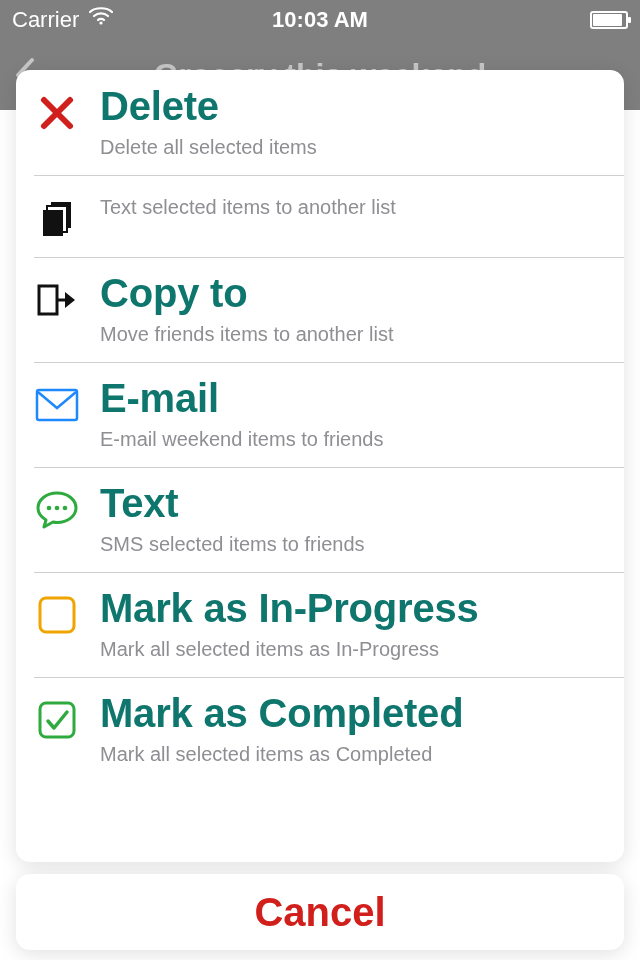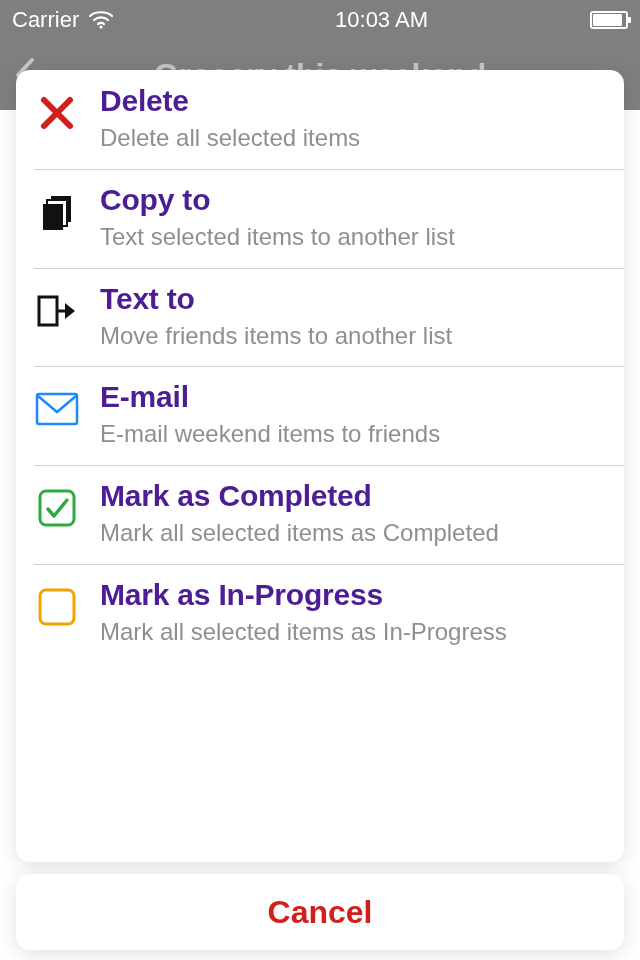--- a/index.html
+++ b/index.html
@@ -16,22 +16,22 @@
       display: flex; flex-direction: column;
     }
     .status-bar {
       background: #7f7f7f;
       color: #fff;
       height: 40px;
       display: flex; align-items: center;
       padding: 0 12px;
       font-size: 22px; font-weight: 500;
     }
-    .status-left  { display: flex; align-items: center; gap: 10px; width: 200px; }
-    .status-center{ flex: 1; text-align: right; font-weight: 400; }
+    .status-left  { display: flex; align-items: flex-start; gap: 10px; width: 200px; }
+    .status-center{ flex: 1; text-align: center; font-weight: 700; }
     .status-right { width: 200px; display: flex; justify-content: flex-end; align-items: center; }
     .wifi-icon svg { display: block; }
     .battery { width: 38px; height: 18px; border: 2px solid #fff; border-radius: 3px; position: relative; }
     .battery::after { content: ""; position: absolute; right: -5px; top: 4px; width: 3px; height: 6px; background: #fff; border-radius: 1px; }
     .battery-fill { position: absolute; left: 1px; top: 1px; bottom: 1px; right: 4px; background: #fff; border-radius: 1px; }
 
     .nav-bar {
       background: #7f7f7f;
       color: #c7c7c7;
       height: 70px;
@@ -90,33 +90,33 @@
     }
     .action-icon {
       width: 46px; height: 46px;
       flex: 0 0 46px;
       display: flex; align-items: center; justify-content: center;
       margin-top: 6px;
     }
     .action-icon svg { display: block; }
     .action-text { flex: 1; min-width: 0; }
     .action-title {
-      font-size: 30px; font-weight: 800; color: #4c1d95;
+      font-size: 40px; font-weight: 800; color: #0f766e;
       letter-spacing: -0.2px;
     }
     .action-sub {
-      font-size: 24px; color: #8e8e93;
+      font-size: 20px; color: #8e8e93;
       margin-top: 6px;
       line-height: 1.2;
     }
 
     .cancel {
       height: 76px;
       display: flex; align-items: center; justify-content: center;
-      font-size: 32px; font-weight: 800;
+      font-size: 40px; font-weight: 800;
       color: #d1201c;
       cursor: pointer;
     }
   </style>
 </head>
 <body>
 
 <div class="bg">
   <div class="status-bar">
     <div class="status-left">
@@ -172,76 +172,89 @@
     <div class="action">
       <div class="action-icon">
         <svg width="40" height="40" viewBox="0 0 40 40">
           <rect x="14" y="4" width="20" height="26" fill="#111"></rect>
           <rect x="10" y="8" width="20" height="26" fill="#fff"></rect>
           <rect x="10" y="8" width="20" height="26" fill="none" stroke="#111" stroke-width="2"></rect>
           <rect x="6" y="12" width="20" height="26" fill="#111"></rect>
         </svg>
       </div>
       <div class="action-text">
-        <div class="action-title">Copy to</div>
         <div class="action-sub">Text selected items to another list</div>
       </div>
     </div>
 
     <div class="action">
       <div class="action-icon">
         <svg width="44" height="40" viewBox="0 0 44 40">
           <rect x="4" y="6" width="18" height="28" fill="none" stroke="#111" stroke-width="3"></rect>
           <path d="M22 20 L34 20" stroke="#111" stroke-width="3"></path>
           <path d="M30 12 L40 20 L30 28 Z" fill="#111"></path>
         </svg>
       </div>
       <div class="action-text">
-        <div class="action-title">Text to</div>
+        <div class="action-title">Copy to</div>
         <div class="action-sub">Move friends items to another list</div>
       </div>
     </div>
 
     <div class="action">
       <div class="action-icon">
         <svg width="44" height="34" viewBox="0 0 44 34">
           <rect x="2" y="2" width="40" height="30" rx="2" fill="none" stroke="#1e88ff" stroke-width="2.5"></rect>
           <path d="M3 4 L22 20 L41 4" fill="none" stroke="#1e88ff" stroke-width="2.5"></path>
         </svg>
       </div>
       <div class="action-text">
         <div class="action-title">E-mail</div>
         <div class="action-sub">E-mail weekend items to friends</div>
       </div>
     </div>
 
+    <div class="action">
+      <div class="action-icon">
+        <svg width="44" height="40" viewBox="0 0 44 40">
+          <path d="M22 3 C11 3 3 10 3 18 C3 23 6 27 11 30 L9 37 L18 32 C19 32.3 20.5 32.5 22 32.5 C33 32.5 41 25.5 41 18 C41 10 33 3 22 3 Z" fill="none" stroke="#2faa3f" stroke-width="3" stroke-linejoin="round"></path>
+          <circle cx="14" cy="18" r="2.3" fill="#2faa3f"></circle>
+          <circle cx="22" cy="18" r="2.3" fill="#2faa3f"></circle>
+          <circle cx="30" cy="18" r="2.3" fill="#2faa3f"></circle>
+        </svg>
+      </div>
+      <div class="action-text">
+        <div class="action-title">Text</div>
+        <div class="action-sub">SMS selected items to friends</div>
+      </div>
+    </div>
+
+    <div class="action">
+      <div class="action-icon">
+        <svg width="40" height="40" viewBox="0 0 40 40">
+          <rect x="3" y="3" width="34" height="34" rx="6" fill="none" stroke="#f0a400" stroke-width="3"></rect>
+        </svg>
+      </div>
+      <div class="action-text">
+        <div class="action-title">Mark as In-Progress</div>
+        <div class="action-sub">Mark all selected items as In-Progress</div>
+      </div>
+    </div>
 
     <div class="action">
       <div class="action-icon">
         <svg width="40" height="40" viewBox="0 0 40 40">
           <rect x="3" y="3" width="34" height="34" rx="6" fill="none" stroke="#2faa3f" stroke-width="3"></rect>
           <path d="M11 21 L17 28 L30 12" fill="none" stroke="#2faa3f" stroke-width="3.5" stroke-linecap="round" stroke-linejoin="round"></path>
         </svg>
       </div>
       <div class="action-text">
         <div class="action-title">Mark as Completed</div>
         <div class="action-sub">Mark all selected items as Completed</div>
       </div>
     </div>
 
-    <div class="action">
-      <div class="action-icon">
-        <svg width="40" height="40" viewBox="0 0 40 40">
-          <rect x="3" y="3" width="34" height="34" rx="6" fill="none" stroke="#f0a400" stroke-width="3"></rect>
-        </svg>
-      </div>
-      <div class="action-text">
-        <div class="action-title">Mark as In-Progress</div>
-        <div class="action-sub">Mark all selected items as In-Progress</div>
-      </div>
-    </div>
-
   </div>
 
   <div class="sheet-card cancel">
     <span>Cancel</span>
   </div>
 </div>
 
 </body></html>

